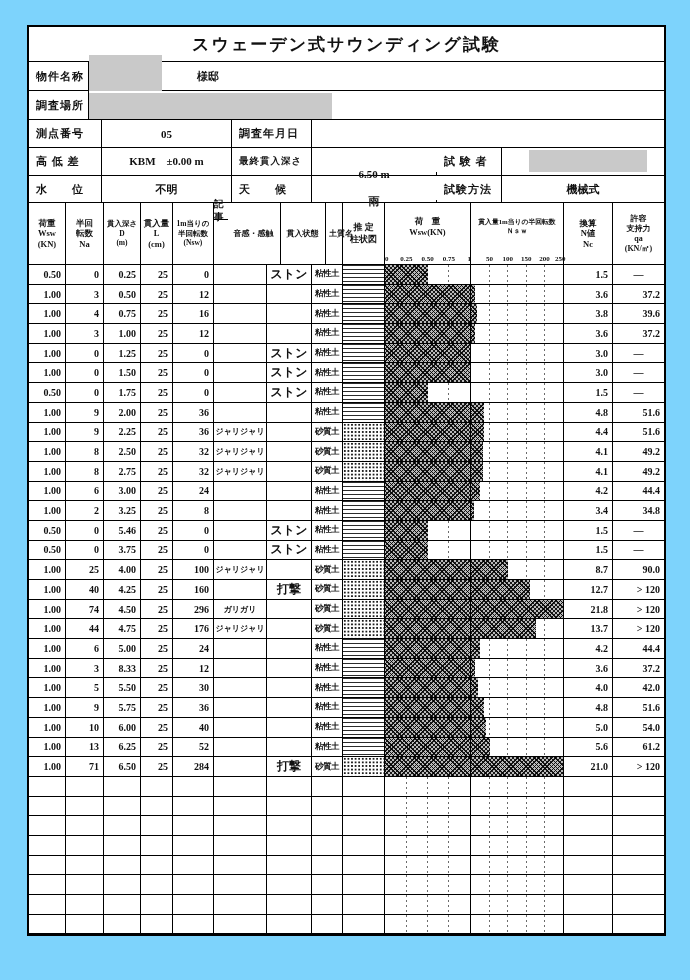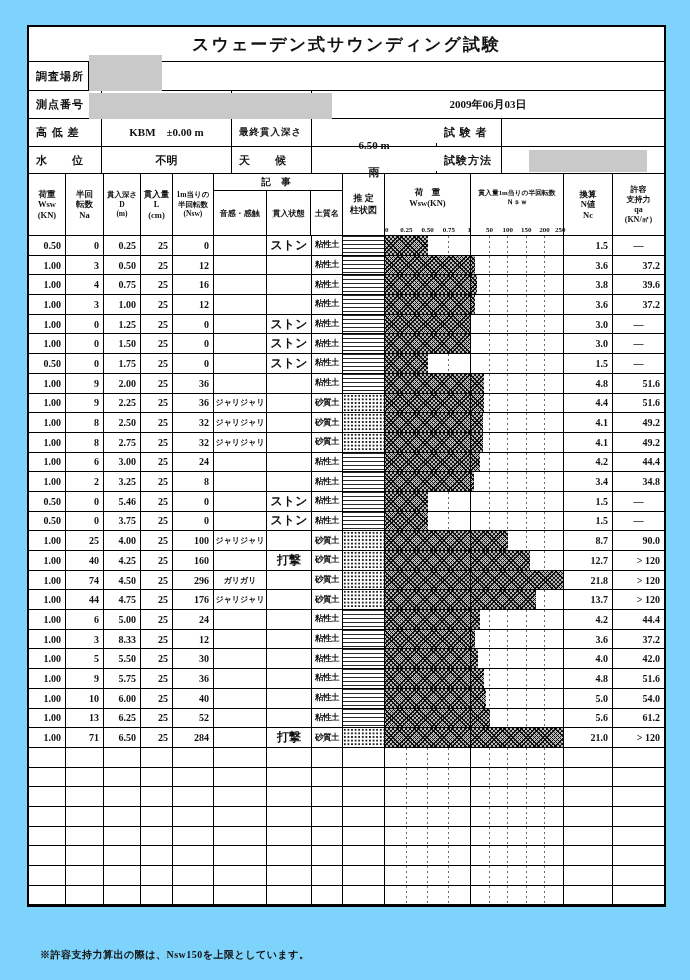--- a/index.html
+++ b/index.html
@@ -18,21 +18,21 @@
   .val{justify-content:center;}
   .w60{width:60px;} .w73{width:73px;} .w130{width:130px;} .w80{width:80px;} .w125{width:125px;margin-top:24px;} .w65{width:65px;}
   .flex1{flex:1;border-right:none;}
   .prop-val{justify-content:flex-start;padding-left:108px;border-right:none;}
   .redact{position:absolute;background:#c9c9c9;z-index:3;}
 
   
   .thead{display:flex;height:62px;border-bottom:1px solid #000;box-sizing:border-box;font-weight:bold;}
   .th{box-sizing:border-box;border-right:1px solid #000;display:flex;align-items:center;justify-content:center;
       text-align:center;font-size:8.5px;line-height:1.25;white-space:pre-line;}
-  .group{display:flex;flex-direction:column;border-right:1px solid #000;box-sizing:border-box;}
+  .group{display:flex;flex-direction:row;border-right:1px solid #000;box-sizing:border-box;}
   .group-title{height:17px;border-bottom:1px solid #000;display:flex;align-items:center;justify-content:center;
       font-size:9.5px;letter-spacing:4px;box-sizing:border-box;}
   .group-cols{flex:1;display:flex;}
   .gc{box-sizing:border-box;border-right:1px solid #000;display:flex;align-items:center;justify-content:center;
       font-size:8px;text-align:center;}
   .gc:last-child{border-right:none;}
   .chart-th{flex-direction:column;padding:0;}
   .chart-th .ct{flex:1;display:flex;align-items:center;justify-content:center;white-space:pre-line;text-align:center;}
   .axis{position:relative;height:14px;width:100%;}
   .tick{position:absolute;bottom:0;transform:translateX(-50%);font-size:7px;font-weight:bold;white-space:nowrap;}
@@ -78,31 +78,36 @@
 </head>
 <body>
 
 <div class="page">
   <div class="doc">
 
     <div class="row title-row">
       <div class="title">スウェーデン式サウンディング試験</div>
     </div>
 
+    <div class="row info-row h29">
+      <div class="cellb lab w60">物件名称</div>
+      <div class="cellb prop-val">
+        <span>様邸</span>
+      </div>
+    </div>
 
     <div class="row info-row h29">
       <div class="cellb lab w60">調査場所</div>
       <div class="cellb flex1"></div>
     </div>
 
     <div class="row info-row h28">
       <div class="cellb lab w73">測点番号</div>
       <div class="cellb val w130">05</div>
       <div class="cellb lab w80">調査年月日</div>
-      <div class="cellb val flex1">2009年06月03日</div>
     </div>
 
     <div class="row info-row h28">
       <div class="cellb lab w73">高 低 差</div>
       <div class="cellb val w130">KBM　±0.00 m</div>
       <div class="cellb lab w80" style="font-size:9.5px">最終貫入深さ</div>
       <div class="cellb val w125">6.50 m</div>
       <div class="cellb lab w65">試 験 者</div>
       <div class="cellb flex1"></div>
     </div>
@@ -764,14 +769,13 @@
           <div class="cell c-nc"></div>
           <div class="cell c-qa"></div>
         </div>
       </div>
 
     <div class="redact" style="left:60px;top:28px;width:73px;height:36px;"></div>
     <div class="redact" style="left:60px;top:66px;width:243px;height:26px;"></div>
     <div class="redact" style="left:500px;top:123px;width:118px;height:22px;"></div>
   </div>
 
-  <div class="footnote">※許容支持力算出の際は、Nsw150を上限としています。</div>
 </div>
 
 </body></html>

